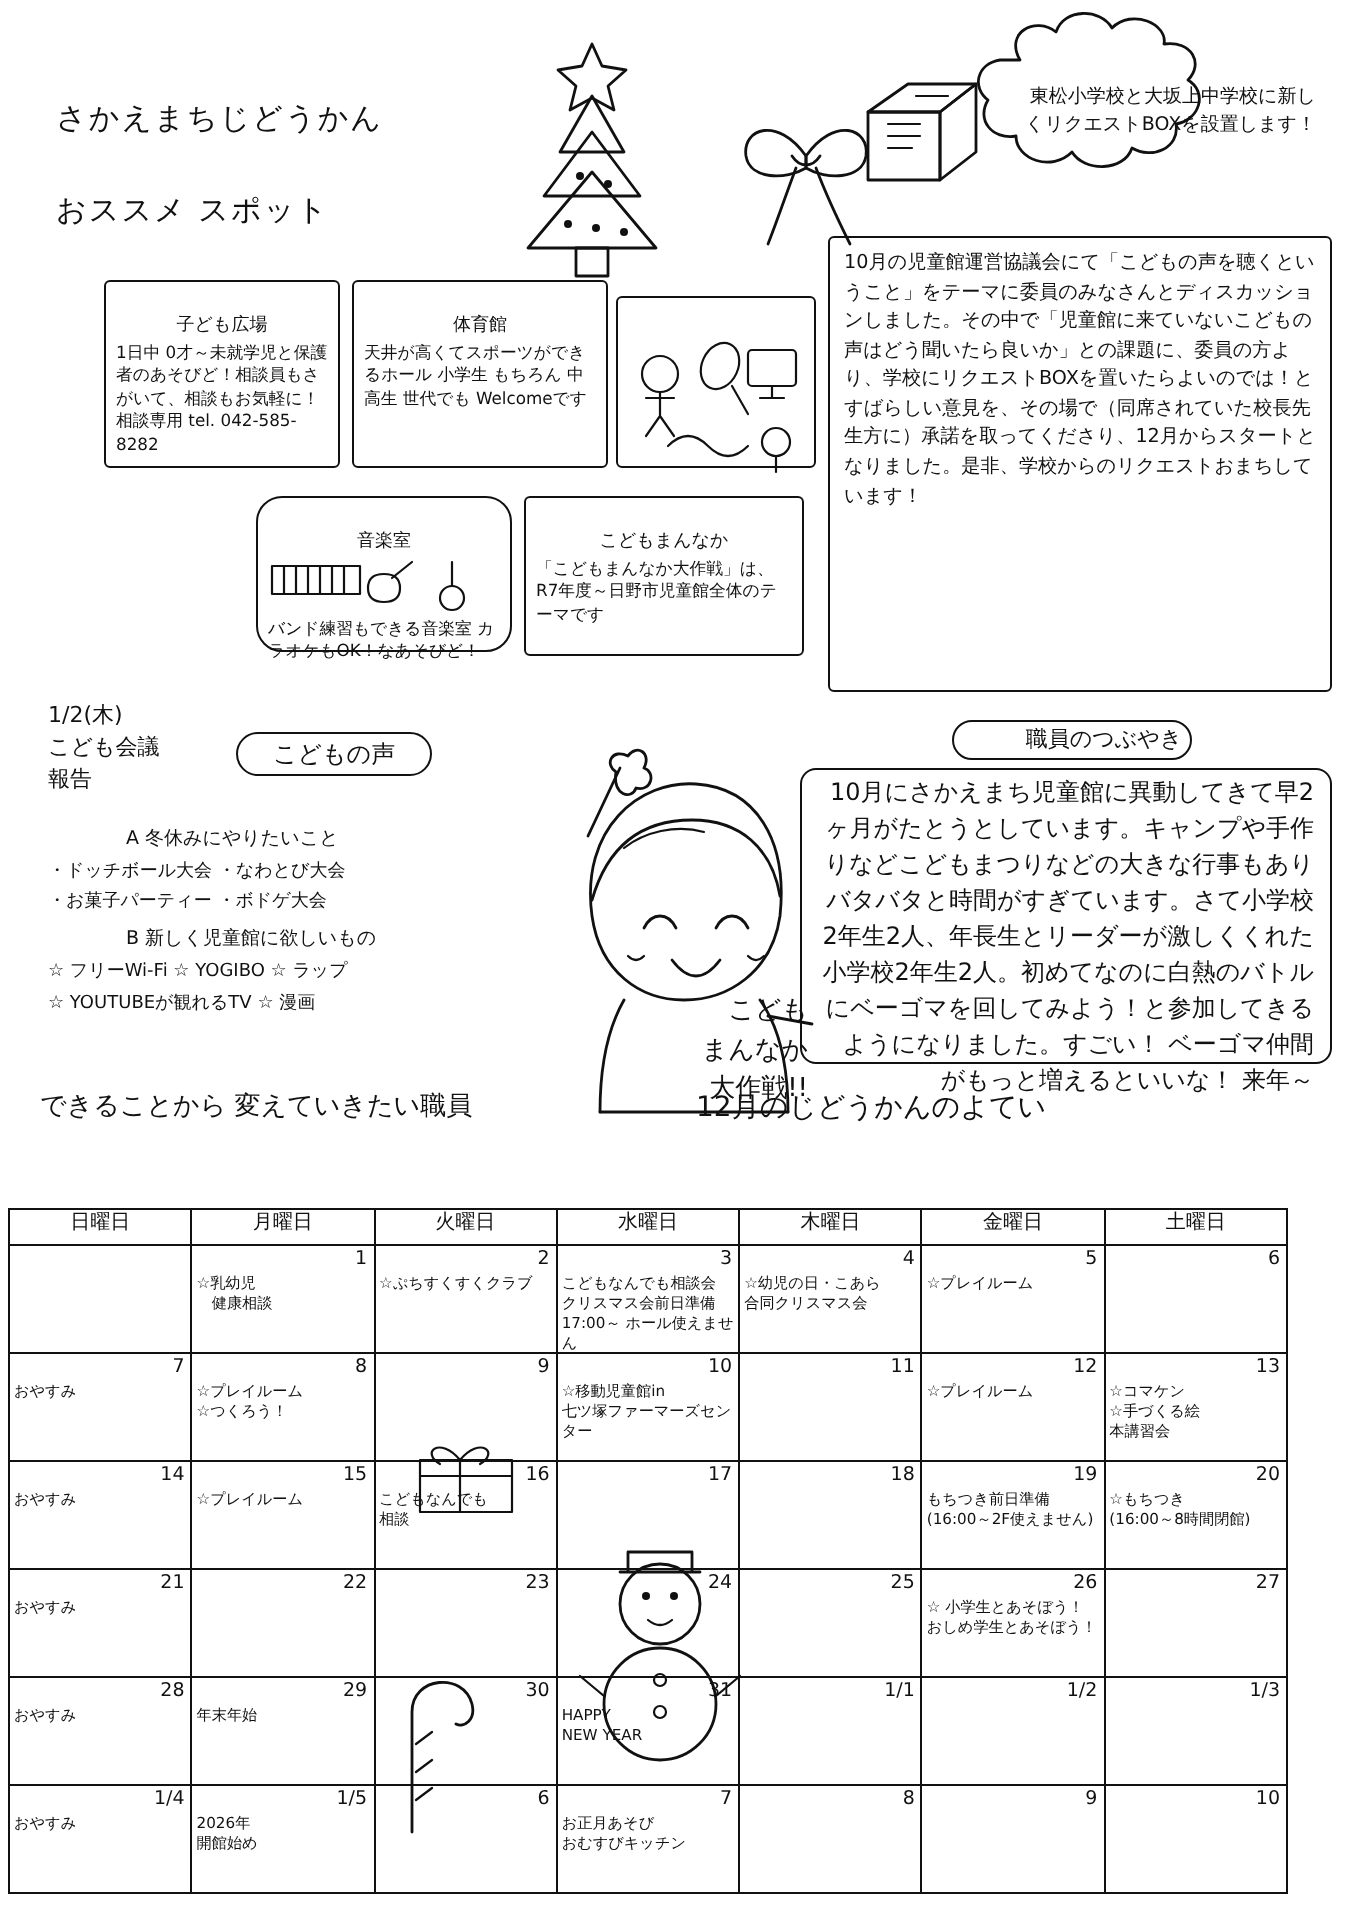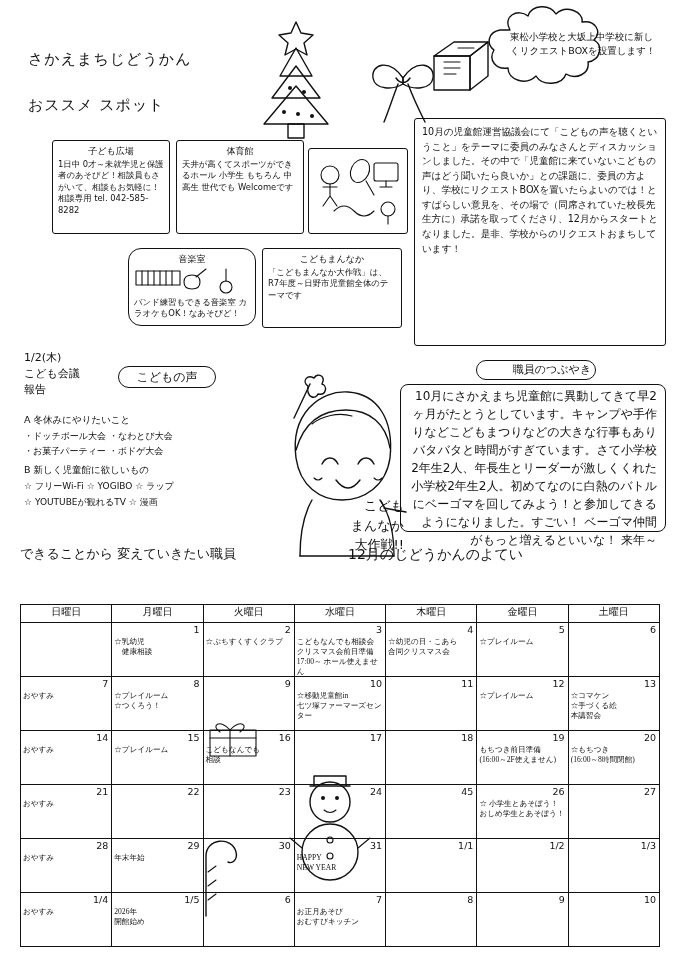--- a/index.html
+++ b/index.html
@@ -21,72 +21,72 @@
   #title-block { position:absolute; left:28px; top:50px; width:210px; }
   #title-block .l1 { font-size:15px; letter-spacing:1px; }
   #title-block .l2 { font-size:15px; letter-spacing:1px; margin-top:27px; }
 
   
   #tree { position:absolute; left:236px; top:16px; width:120px; height:130px; }
   #ribbon { position:absolute; left:358px; top:52px; width:90px; height:80px; }
 
   
   #cloud-box { position:absolute; left:418px; top:16px; width:248px; height:110px; }
-  #cloud-box .cloud-txt { position:absolute; left:92px; top:14px; width:148px; font-size:9.5px; line-height:1.45; }
+  #cloud-box .cloud-txt { position:absolute; left:92px; top:26px; width:148px; font-size:9.5px; line-height:1.45;text-align:right; }
   #cloud-box .box-ico { position:absolute; left:6px; top:16px; width:78px; height:66px; }
 
   
   #right-panel {
     position:absolute; left:414px; top:118px; width:252px; height:228px;
     border:1.6px solid #111; border-radius:3px;
     padding:6px 7px; font-size:9.6px; line-height:1.52;
   }
 
   
-  .sbox { position:absolute; border:1.4px solid #111; border-radius:3px; padding:4px 5px; font-size:8.4px; line-height:1.35; }
+  .sbox { position:absolute; border:1.4px solid #111; border-radius:3px; padding:16px 5px; font-size:8.4px; line-height:1.35; }
   #sb1 { left:52px; top:140px; width:118px; height:94px; }
   #sb2 { left:176px; top:140px; width:128px; height:94px; }
   #sb3 { left:308px; top:148px; width:100px; height:86px; }
   #sb4 { left:128px; top:248px; width:128px; height:78px;border-radius:13px; }
   #sb5 { left:262px; top:248px; width:140px; height:80px; }
 
   .sbox .hdr { text-align:center; font-size:9px; margin-bottom:2px; }
 
   
   #meeting { position:absolute; left:24px; top:350px; width:120px; font-size:11px; line-height:1.45; }
   #voice-title { position:absolute; left:118px; top:366px; width:98px; height:22px;
       border:1.4px solid #111; border-radius:11px; text-align:center; font-size:12px; line-height:20px; }
 
   #voice-list { position:absolute; left:24px; top:410px; width:250px; font-size:9px; line-height:1.75; }
-  #voice-list .sec { font-size:9.5px; margin-top:2px; }
+  #voice-list .sec { font-size:9.5px; margin-top:2px;margin-left:39px; }
 
   
   #kid { position:absolute; left:250px; top:360px; width:180px; height:200px; }
   #kid-caption { position:absolute; left:284px; top:496px; width:120px; text-align:right; font-size:13px; line-height:1.5; }
 
   
   #staff-title { position:absolute; left:476px; top:360px; width:120px; height:20px;
      border:1.4px solid #111; border-radius:10px; text-align:center; font-size:11px; line-height:18px;padding-left:32px; }
   #staff-panel {
     position:absolute; left:400px; top:384px; width:266px; height:148px;
     border:1.6px solid #111; border-radius:8px; padding:2px 8px;
     font-size:12px; line-height:1.5;text-align:right;
   }
 
   
   #banner-left { position:absolute; left:20px; top:546px; font-size:13px; }
   #banner-right { position:absolute; left:348px; top:546px; font-size:14px; }
 
   
-  #cal { position:absolute; left:20px; top:604px; width:640px; border-collapse:collapse; }
+  #cal { position:absolute; left:4px; top:604px; width:640px; border-collapse:collapse; }
   #cal th, #cal td { border:1px solid #111; vertical-align:top; }
   #cal th { height:18px; font-size:10px; font-weight:normal; text-align:center; }
   #cal td { width:91.4px; height:54px; padding:1px 2px 0 2px; position:relative; }
   #cal td .dn { position:absolute; right:3px; top:1px; font-size:9.5px; }
-  #cal td .ev { margin-top:13px; font-size:7.6px; line-height:1.3;font-family:Liberation Serif, serif; }
+  #cal td .ev { margin-top:13px; font-size:7.6px; line-height:1.3; }
   #cal td .ev div { white-space:normal; }
   svg { display:block; overflow:visible; }
   .ink { fill:none; stroke:#111; stroke-width:1.4; stroke-linecap:round; stroke-linejoin:round; }
   .ink2 { fill:none; stroke:#111; stroke-width:1.1; stroke-linecap:round; stroke-linejoin:round; }
   .inkf { fill:#111; stroke:none; }
 </style>
 </head>
 <body>
 
 <div class="page">
@@ -400,21 +400,21 @@
           </td>
           <td>
             <div class="dn">23</div>
             <div class="ev"></div>
           </td>
           <td>
             <div class="dn">24</div>
             <div class="ev"></div>
           </td>
           <td>
-            <div class="dn">45</div>
+            <div class="dn">25</div>
             <div class="ev"></div>
           </td>
           <td>
             <div class="dn">26</div>
             <div class="ev">
               <div>☆ 小学生とあそぼう！</div>
               <div>おしめ学生とあそぼう！</div>
             </div>
           </td>
           <td>

